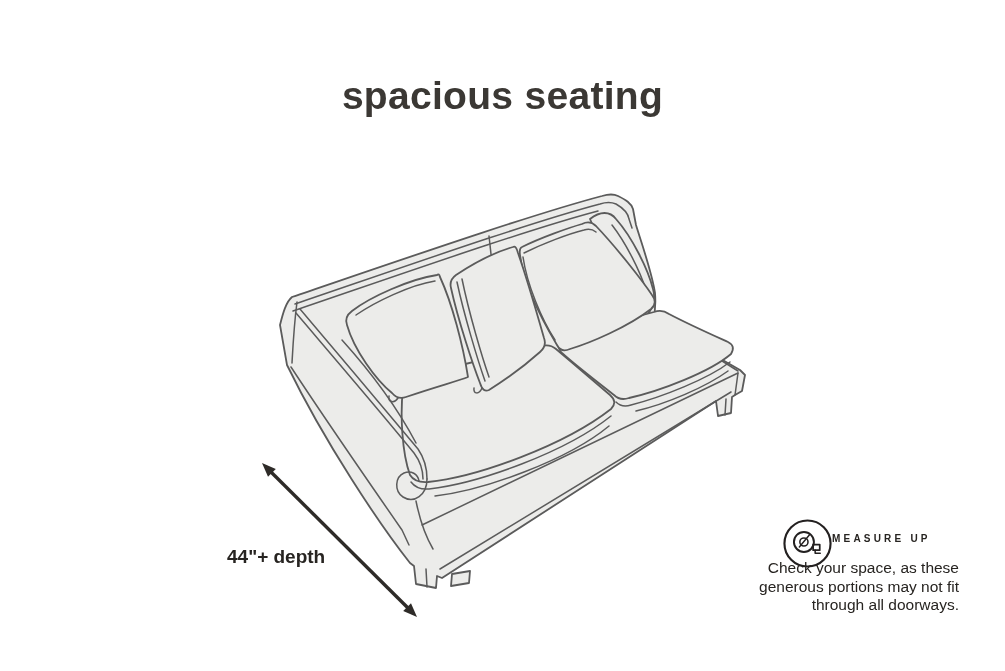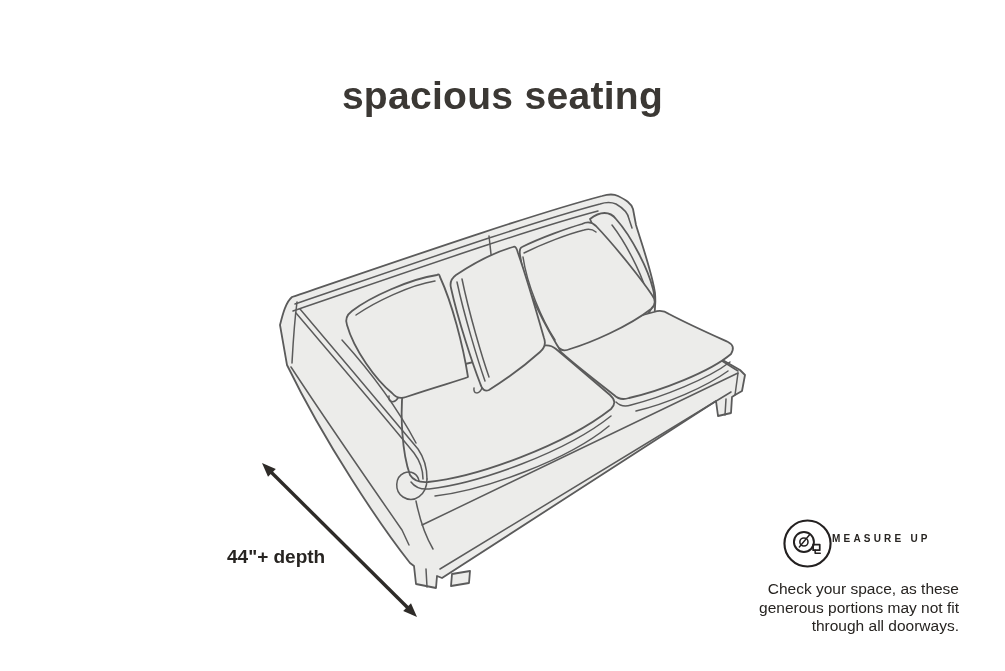--- a/index.html
+++ b/index.html
@@ -36,21 +36,20 @@
   .mu-icon{position:absolute;left:782px;top:518px;width:51px;height:51px;}
   .mu-head{
     position:absolute;left:832px;top:533px;
     font-size:10px;font-weight:bold;letter-spacing:3.2px;
     color:var(--body-text);
   }
   .mu-note{
     position:absolute;left:748px;top:559px;width:211px;text-align:right;
     font-size:15.5px;line-height:18.5px;color:var(--body-text);
     white-space:pre-line;
-    margin-top:21px;
   }
   
   .fl{fill:var(--sofa-fill);stroke:var(--line-art);stroke-width:1.8;stroke-linejoin:round;}
   .ln{fill:none;stroke:var(--line-art);stroke-width:1.5;stroke-linecap:round;stroke-linejoin:round;}
   .ar{stroke:var(--arrow);fill:none;stroke-width:3.4;}
   .arh{fill:var(--arrow);stroke:none;}
   .mic{fill:none;stroke:#232020;stroke-linecap:round;stroke-linejoin:round;}
 </style>
 </head>
 <body>

